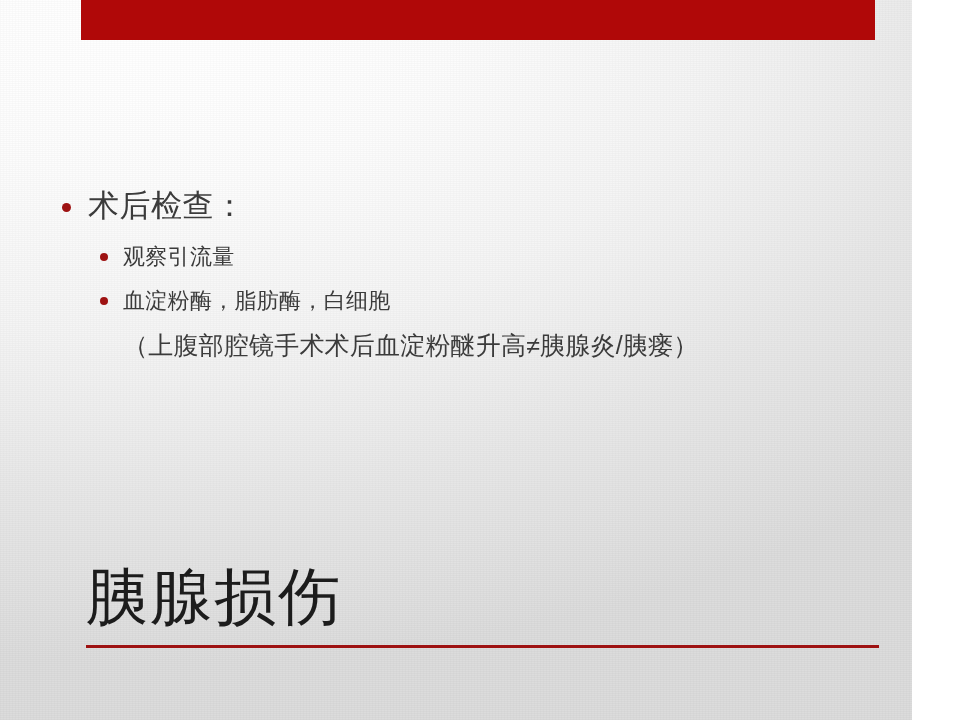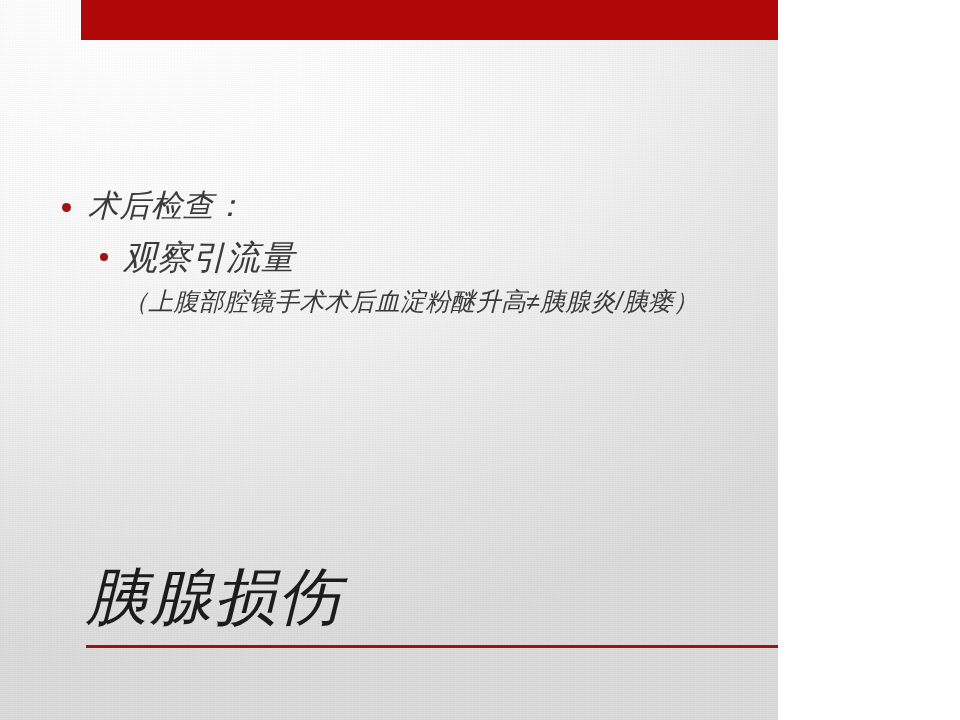--- a/index.html
+++ b/index.html
@@ -9,31 +9,30 @@
   body {
     width: 960px;
     height: 720px;
     overflow: hidden;
     font-family: "Liberation Sans", "DejaVu Sans", sans-serif;
   }
 
   
   .slide {
     position: relative;
-    width: 778px;
+    width: 912px;
     height: 720px;
     background:
       radial-gradient(ellipse 120% 90% at 18% 2%,
                       #ffffff 0%,
                       #fbfbfb 26%,
                       #f3f3f3 50%,
                       #e6e6e6 74%,
                       #dadada 100%);
     overflow: hidden;
-    font-style: italic;
   }
 
   
   .slide::before {
     content: "";
     position: absolute;
     inset: 0;
     pointer-events: none;
     background-image:
       repeating-linear-gradient(0deg,
@@ -104,21 +103,21 @@
   .l2 .dot {
     width: 8px;
     height: 8px;
     border-radius: 50%;
     background: #9e1212;
     margin-top: 15px;
     margin-right: 15px;
     flex: none;
   }
   .l2 .txt {
-    font-size: 34px;
+    font-size: 22px;
     line-height: 38px;
     color: #3b3b3b;
     letter-spacing: 0.3px;
     white-space: nowrap;
   }
   
   .l2-cont {
     display: flex;
     align-items: flex-start;
     margin-bottom: 4px;
@@ -173,20 +172,24 @@
     </div>
 
     <div class="l2-list">
 
       <div class="l2">
         <span class="dot"></span>
         <span class="txt">观察引流量</span>
       </div>
 
 
+      <div class="l2">
+        <span class="dot"></span>
+        <span class="txt">血淀粉酶，脂肪酶，白细胞</span>
+      </div>
 
       <div class="l2-cont">
         <span class="spacer"></span>
         <span class="txt">（上腹部腔镜手术术后血淀粉醚升高≠胰腺炎/胰瘘）</span>
       </div>
 
 
     </div>
   </div>
 

